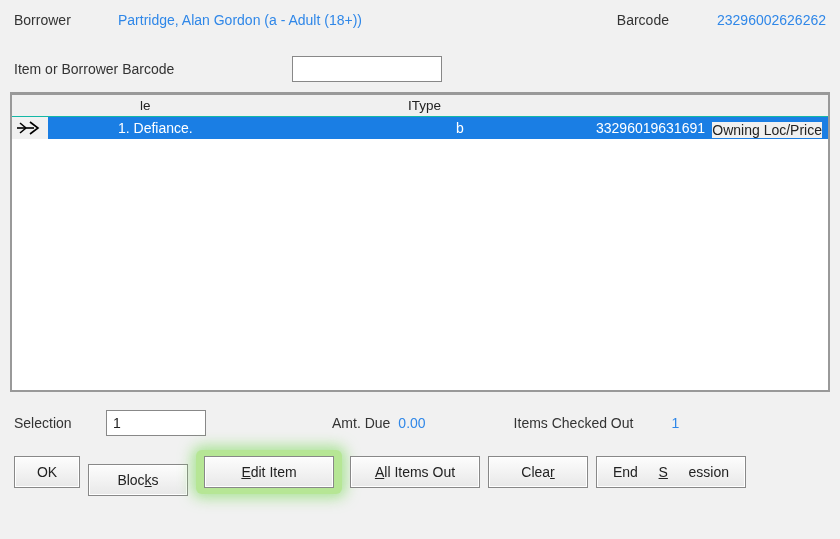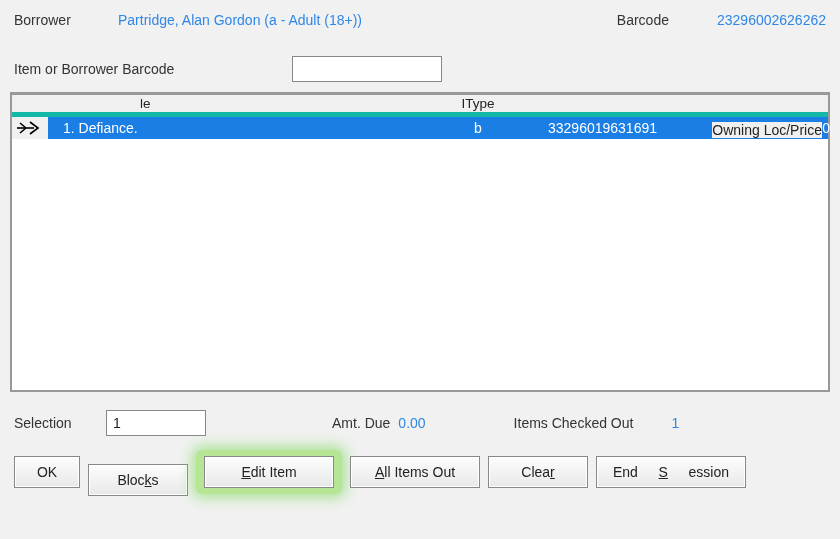--- a/index.html
+++ b/index.html
@@ -49,45 +49,45 @@
     border: 2px solid #999;
     border-top: 3px solid #999;
     background: #fff;
     height: 300px;
     display: flex;
     flex-direction: column;
   }
   .headers {
     display: flex;
     background: #F0F0F0;
-    border-bottom: 5px solid #14b8a6;
+    border-bottom: 1px solid #14b8a6;
     font-size: 13.5px;
     color: #222;
     height: 22px;
     align-items: center;
   }
   .col-arrow { flex: 0 0 36px; }
   .col-title { flex: 0 0 360px; padding-left: 92px; }
-  .col-itype { flex: 0 0 140px; text-align: center; }
+  .col-itype { flex: 0 0 140px; }
   .col-num   { flex: 0 0 170px; text-align: left;}
   .col-loc   { flex: 0 0 64px; }
   .col-price { flex: 0 0 54px; text-align: right; padding-right: 6px;}
   .hdr-owning { position:absolute; right: 18px; top: 122px; background:#F0F0F0; }
 
   .row {
     display: flex;
     align-items: center;
     height: 22px;
     font-size: 14px;
   }
   .row.selected {
     background: #1a7ee4;
     color: #fff;
   }
-  .row .col-title { padding-left: 15px; }
+  .row .col-title { padding-left: 22px; margin-left: 48px; }
   .row .col-price { color: inherit; }
 
   .arrow-cell {
     flex: 0 0 36px;
     display:flex;
     align-items:center;
     justify-content:center;
     background: #F1F1F1;
     height: 22px;
   }

